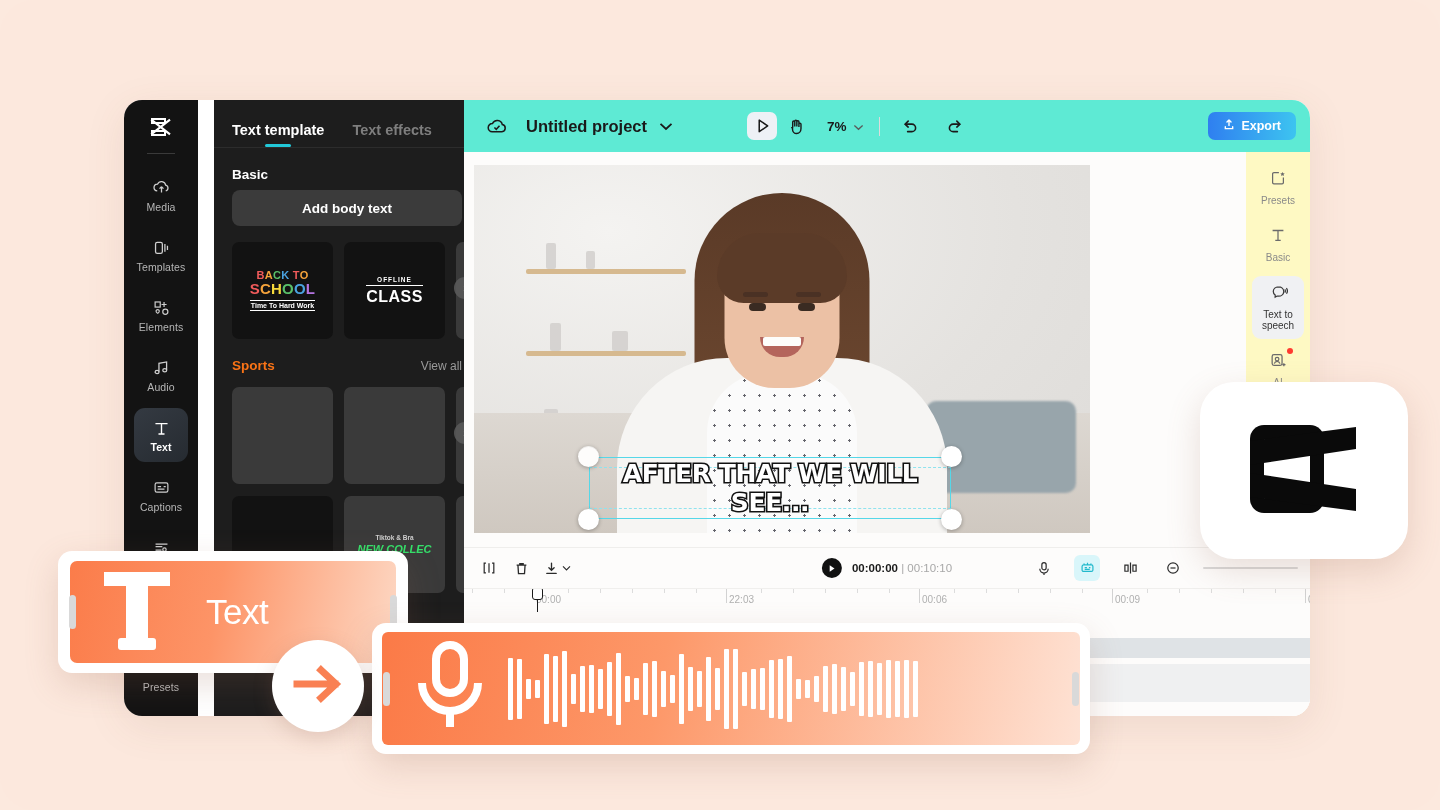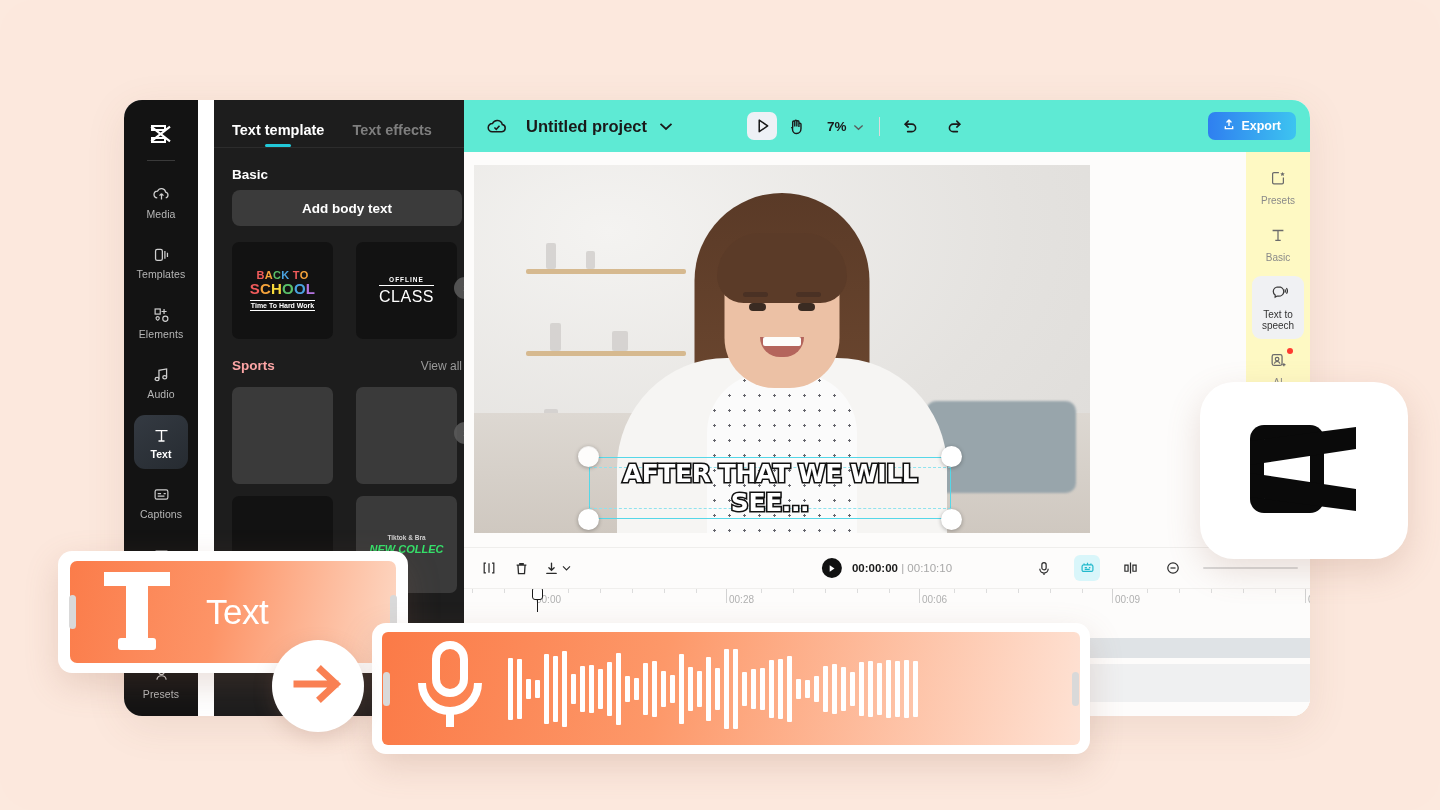--- a/index.html
+++ b/index.html
@@ -19,21 +19,21 @@
   .app{
     position:absolute; left:124px; top:100px; width:1186px; height:616px;
     background:#ffffff; border-radius:18px; overflow:hidden;
     box-shadow:0 10px 40px rgba(120,80,60,.10);
   }
 
   
   .rail{
     position:absolute; left:0; top:0; width:74px; height:616px;
     background:#131313; display:flex; flex-direction:column; align-items:center;
-    padding-top:14px;
+    padding-top:7px;
   }
   .rail-logo{ width:40px;height:40px;display:flex;align-items:center;justify-content:center;}
   .rail-sep{ width:28px;height:1px;background:#3a3a3a;margin:6px 0 14px;}
   .rail-item{
     width:54px; height:54px; border-radius:11px; display:flex;flex-direction:column;
     align-items:center;justify-content:center;gap:3px;margin-bottom:6px; cursor:pointer;
   }
   .rail-item .ri-ic{ height:20px;display:flex;align-items:center;justify-content:center;}
   .rail-item .ri-lb{ font-size:10.5px;color:#b6b6b6;letter-spacing:.1px;}
   .rail-item.active{ background:linear-gradient(145deg,#343a42,#262b31); }
@@ -54,47 +54,47 @@
   .panel-divider{ height:1px; background:#2c2c2c; margin:0 0 0 0;}
   .chips{ display:flex; gap:11px; padding:16px 18px 0; }
   .chip{
     height:25px; border-radius:13px; background:#333333; color:#e9e9e9;
     font-size:11.5px; font-weight:bold; display:flex; align-items:center; gap:5px;
     padding:0 14px; cursor:pointer;
   }
   .chip.sel{ background:#3d3d3d; }
   .sec-title{ color:#fff; font-size:13.5px; font-weight:bold; padding:19px 18px 8px; }
   .sec-head{ display:flex; justify-content:space-between; align-items:center; padding:19px 18px 8px;}
-  .sec-head .sh-t{ color:#fca5a5; font-size:13.5px; font-weight:bold; }
+  .sec-head .sh-t{ color:#f97316; font-size:13.5px; font-weight:bold; }
   .sec-head .sh-a{ color:#9a9a9a; font-size:12px; cursor:pointer;}
   .bigbtn{
     margin:0 18px 9px; height:36px; border-radius:8px; background:#3b3b3b;
     color:#fff; display:flex; align-items:center; justify-content:center; cursor:pointer;
   }
   .bigbtn.h{ font-size:19px; font-weight:bold; height:38px;}
   .bigbtn.b{ font-size:13.5px; font-weight:bold;}
-  .thumbs{ display:flex; gap:23px; padding:6px 0 0 18px; position:relative;}
+  .thumbs{ display:flex; gap:11px; padding:6px 0 0 18px; position:relative;}
   .thumb{ width:101px;height:97px;border-radius:7px;background:#121212;flex:none;
           display:flex;align-items:center;justify-content:center;cursor:pointer;overflow:hidden;}
   .thumb.gray{ background:#3a3a3a;}
   .thumb.edge{ width:22px; background:#3a3a3a;}
   .thumb.edge2{ width:22px; background:#121212;}
   .arrow-nav{
     position:absolute; right:4px; top:50%; transform:translateY(-50%);
     width:22px;height:22px;border-radius:50%;background:rgba(90,90,90,.88);
     color:#ddd;font-size:11px;display:flex;align-items:center;justify-content:center;cursor:pointer;
   }
   .bts{ text-align:center; line-height:1.02; }
   .bts .l1{ font-size:11px; font-weight:bold; letter-spacing:.3px;}
   .bts .l2{ font-size:15px; font-weight:bold; letter-spacing:.2px;}
   .bts .l3{ font-size:7px; color:#fff; font-weight:bold; border-top:1.5px solid #fff;
             border-bottom:1.5px solid #fff; margin-top:3px; padding:1px 0;}
   .oc{ text-align:center;color:#fff;}
   .oc .o1{ font-size:6.5px; font-weight:bold; letter-spacing:1px; border-bottom:1.5px solid #fff; padding-bottom:2px;}
-  .oc .o2{ font-size:16px; font-weight:normal; letter-spacing:.5px; margin-top:2px;}
+  .oc .o2{ font-size:16px; font-weight:bold; letter-spacing:.5px; margin-top:2px;}
 
   
   .main{ position:absolute; left:340px; top:0; right:0; height:616px; background:#fdfcfb;}
   .topbar{ height:52px; display:flex; align-items:center; padding:0 14px 0 18px; background:#5eead4;}
   .cloud-ic{ width:30px;height:30px;display:flex;align-items:center;justify-content:center;}
   .proj-name{ font-size:16.5px; font-weight:bold; color:#1a1a1a; margin-left:14px;}
   .caret{ margin-left:12px; color:#1a1a1a; display:flex; align-items:center; cursor:pointer;}
   .tb-center{ display:flex; align-items:center; gap:4px; margin-left:74px;}
   .tb-btn{ width:30px;height:28px;border-radius:7px;display:flex;align-items:center;justify-content:center;cursor:pointer;}
   .tb-btn.sel{ background:#eef1f6;}
@@ -597,21 +597,21 @@
               <circle cx="7.5" cy="7.5" r="5.6"></circle>
                 <path d="M4.8 7.5h5.4"></path>
               </svg>
           </div>
           <div class="slider"></div>
         </div>
       </div>
 
       <div class="ruler">
         <div class="tlab" style="left:72px;">00:00</div>
-        <div class="tlab" style="left:265px;">00:28</div>
+        <div class="tlab" style="left:265px;">22:03</div>
         <div class="tlab" style="left:458px;">00:06</div>
         <div class="tlab" style="left:651px;">00:09</div>
         <div class="tlab" style="left:844px;">00:12</div>
         <div class="tickM" style="left:262px;height:14px;"></div>
         <div class="tickM" style="left:455px;height:14px;"></div>
         <div class="tickM" style="left:648px;height:14px;"></div>
         <div class="tickM" style="left:841px;height:14px;"></div>
         <div class="tick" style="left:8px;"></div>
         <div class="tick" style="left:40px;"></div>
         <div class="tick" style="left:104px;"></div>

